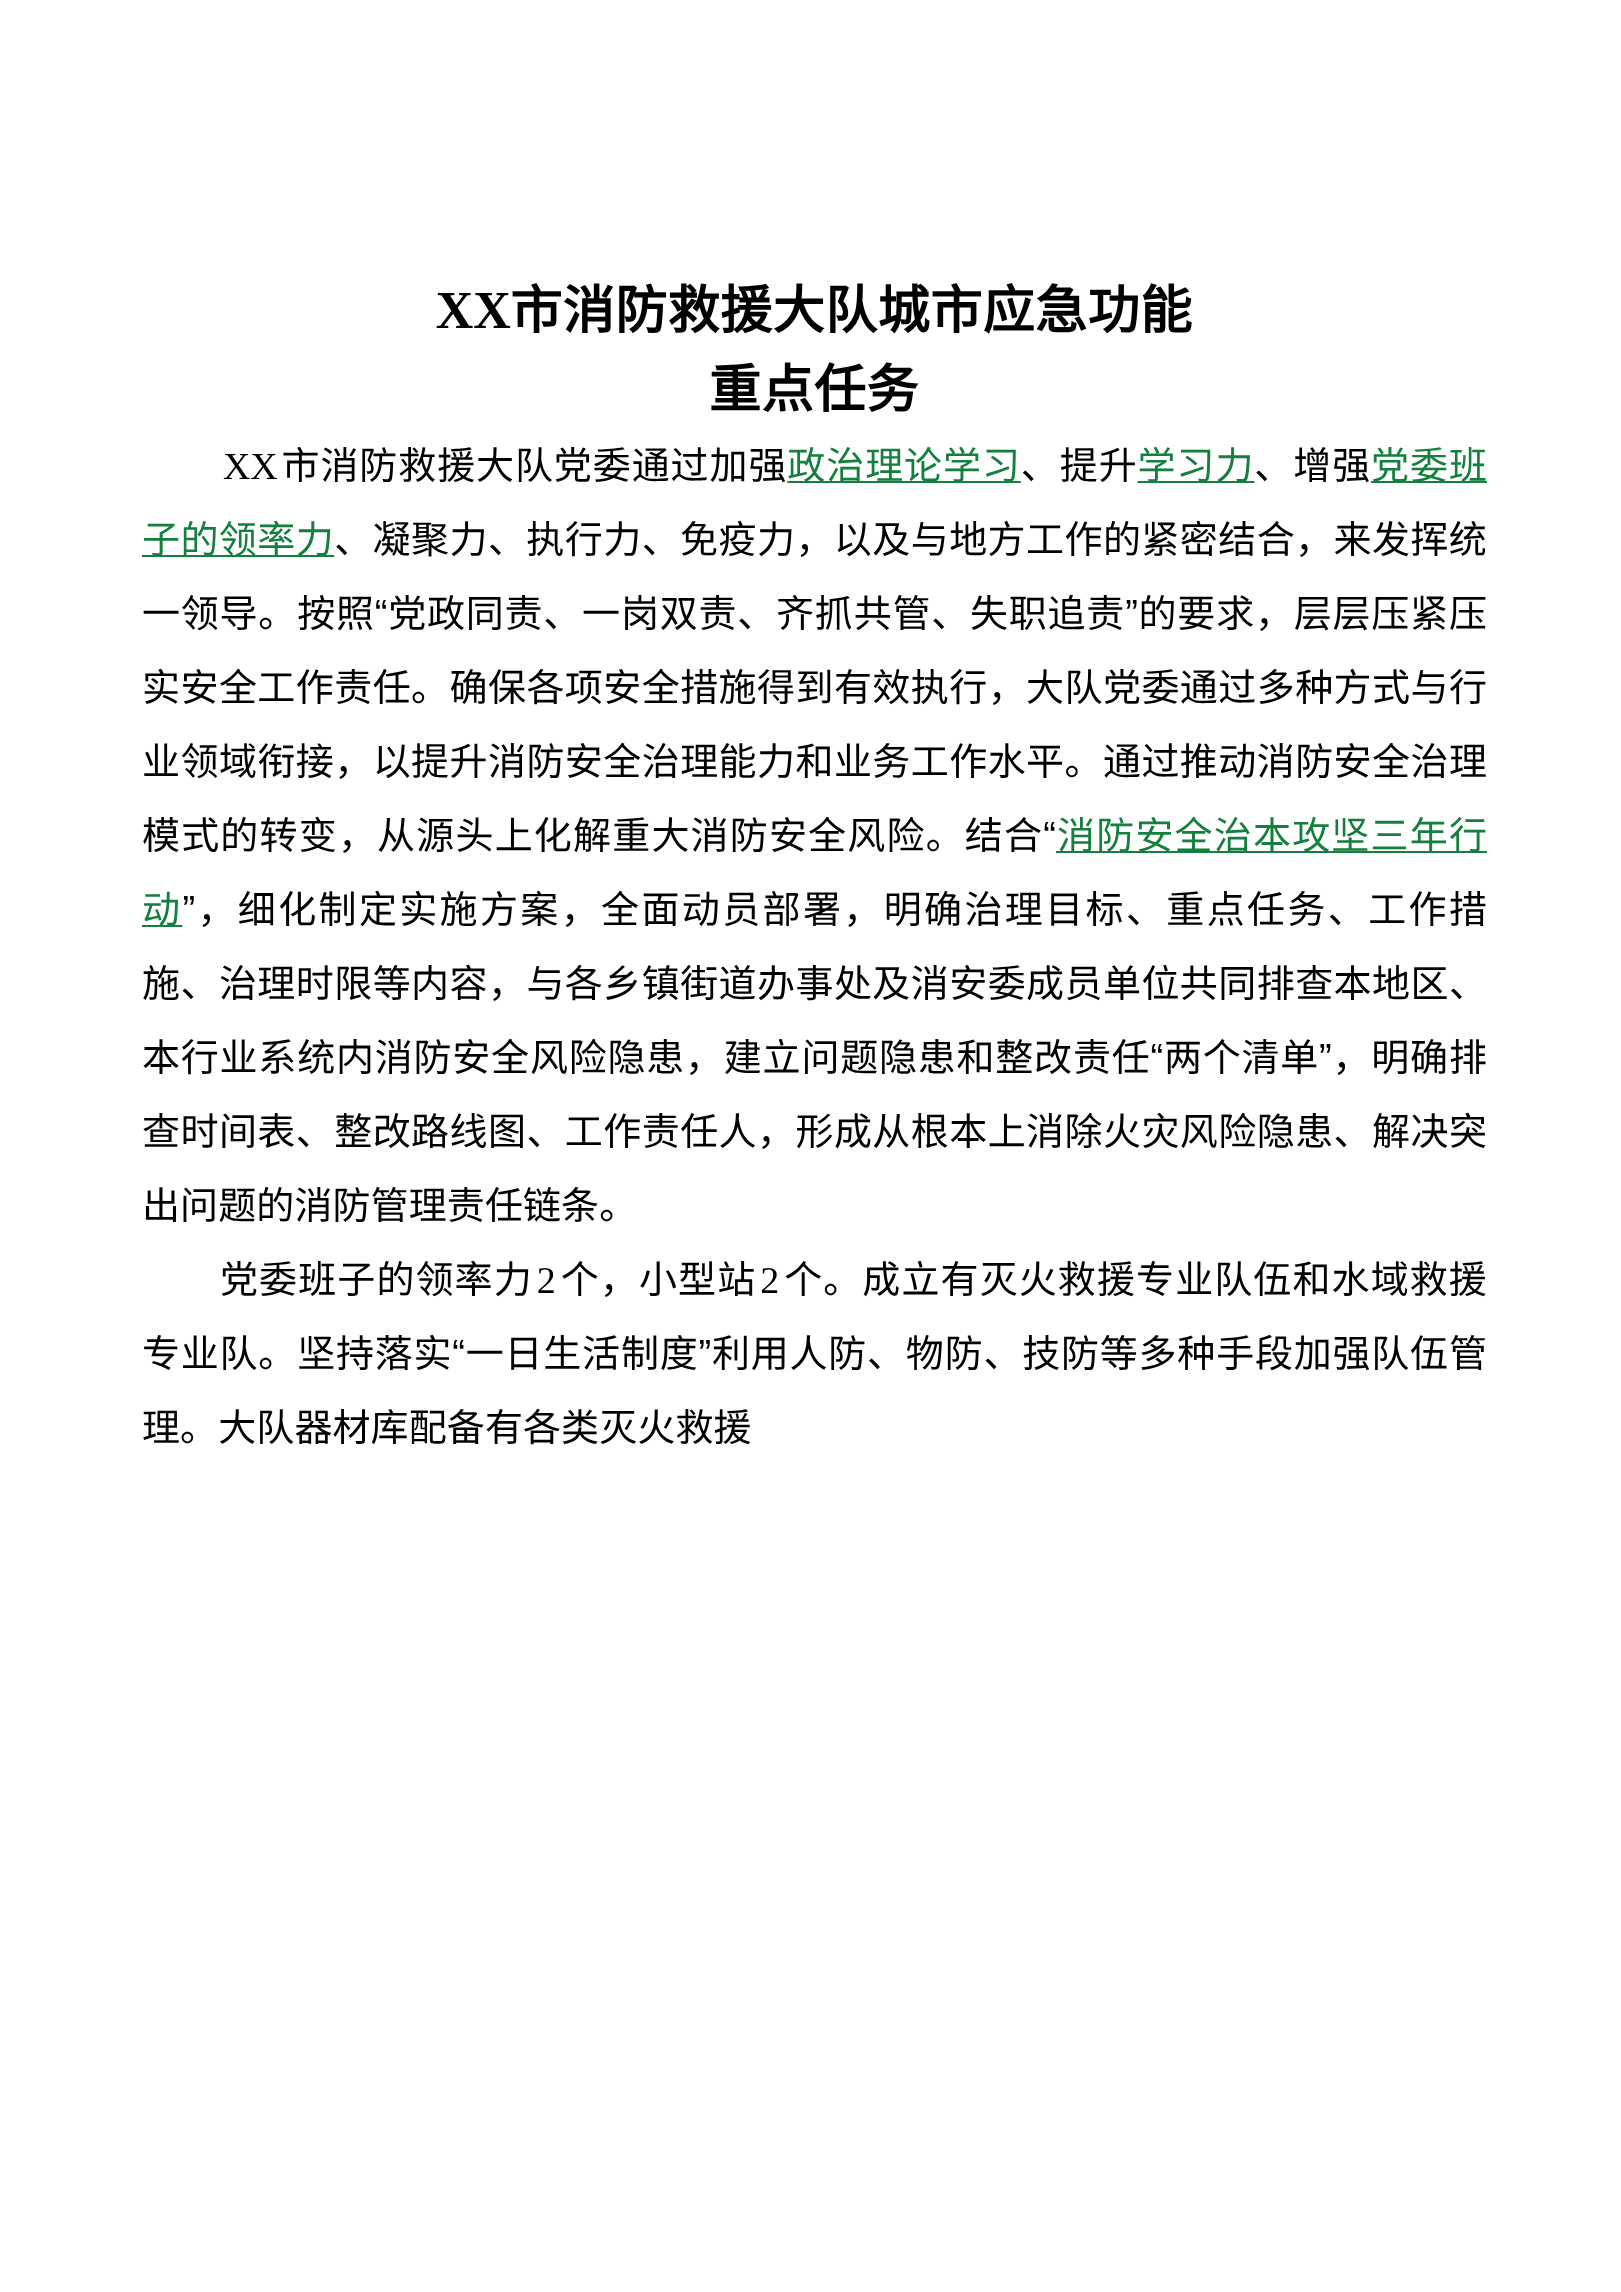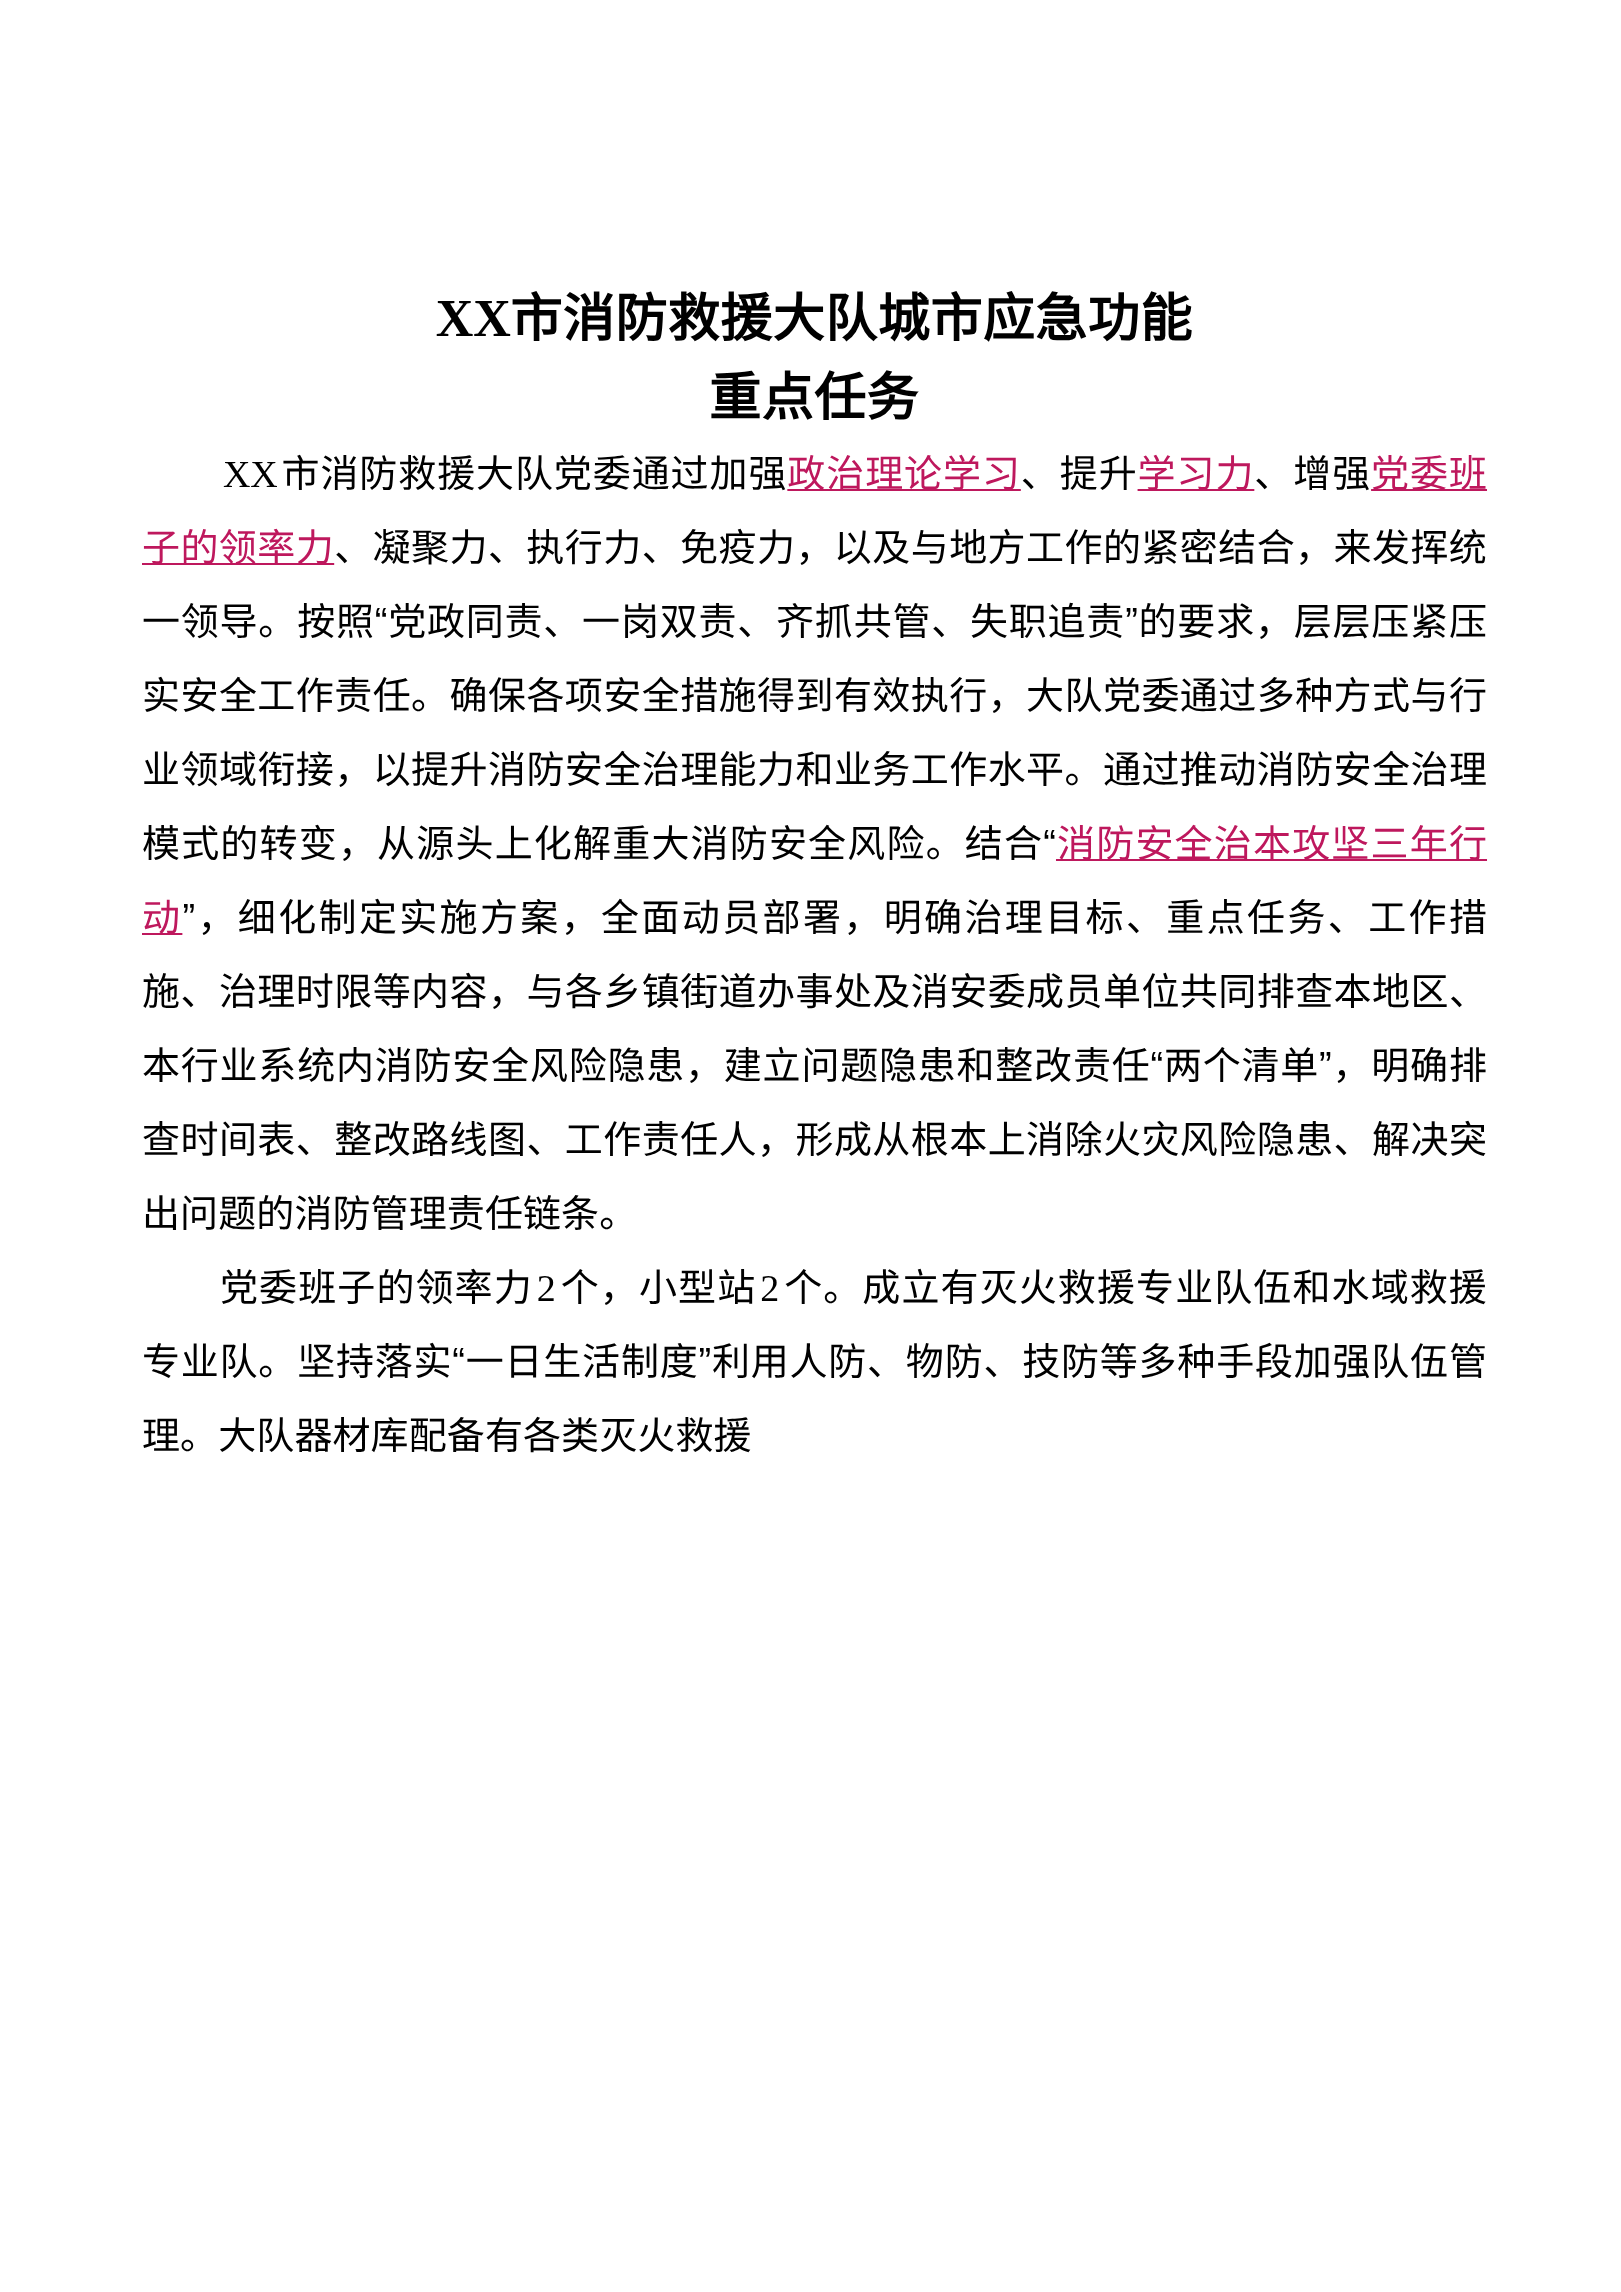--- a/index.html
+++ b/index.html
@@ -15,21 +15,21 @@
     position: relative;
     width: 1621px;
     height: 2293px;
     background: #ffffff;
     box-sizing: border-box;
     overflow: hidden;
   }
   .page-body {
     position: absolute;
     left: 142px;
-    top: 12px;
+    top: 4px;
     width: 1345px;
   }
 
   
   .doc-title {
     margin: 0;
     padding-top: 267px;
     text-align: center;
     font-size: 52px;
     line-height: 79px;
@@ -69,21 +69,21 @@
   .body-para .latin {
     font-family: "Liberation Serif", "DejaVu Serif", serif;
     letter-spacing: 0;
     padding: 0 2.9px;
   }
   .body-para .num {
     font-family: "Liberation Serif", "DejaVu Serif", serif;
     padding: 0 3.9px;
   }
   a.doc-link {
-    color: #be185d;
+    color: #15803d;
     text-decoration: underline;
     text-underline-offset: 2px;
     text-decoration-thickness: 2px;
   }
 </style>
 </head>
 <body>
 
 <div class="page">
   <div class="page-body">

